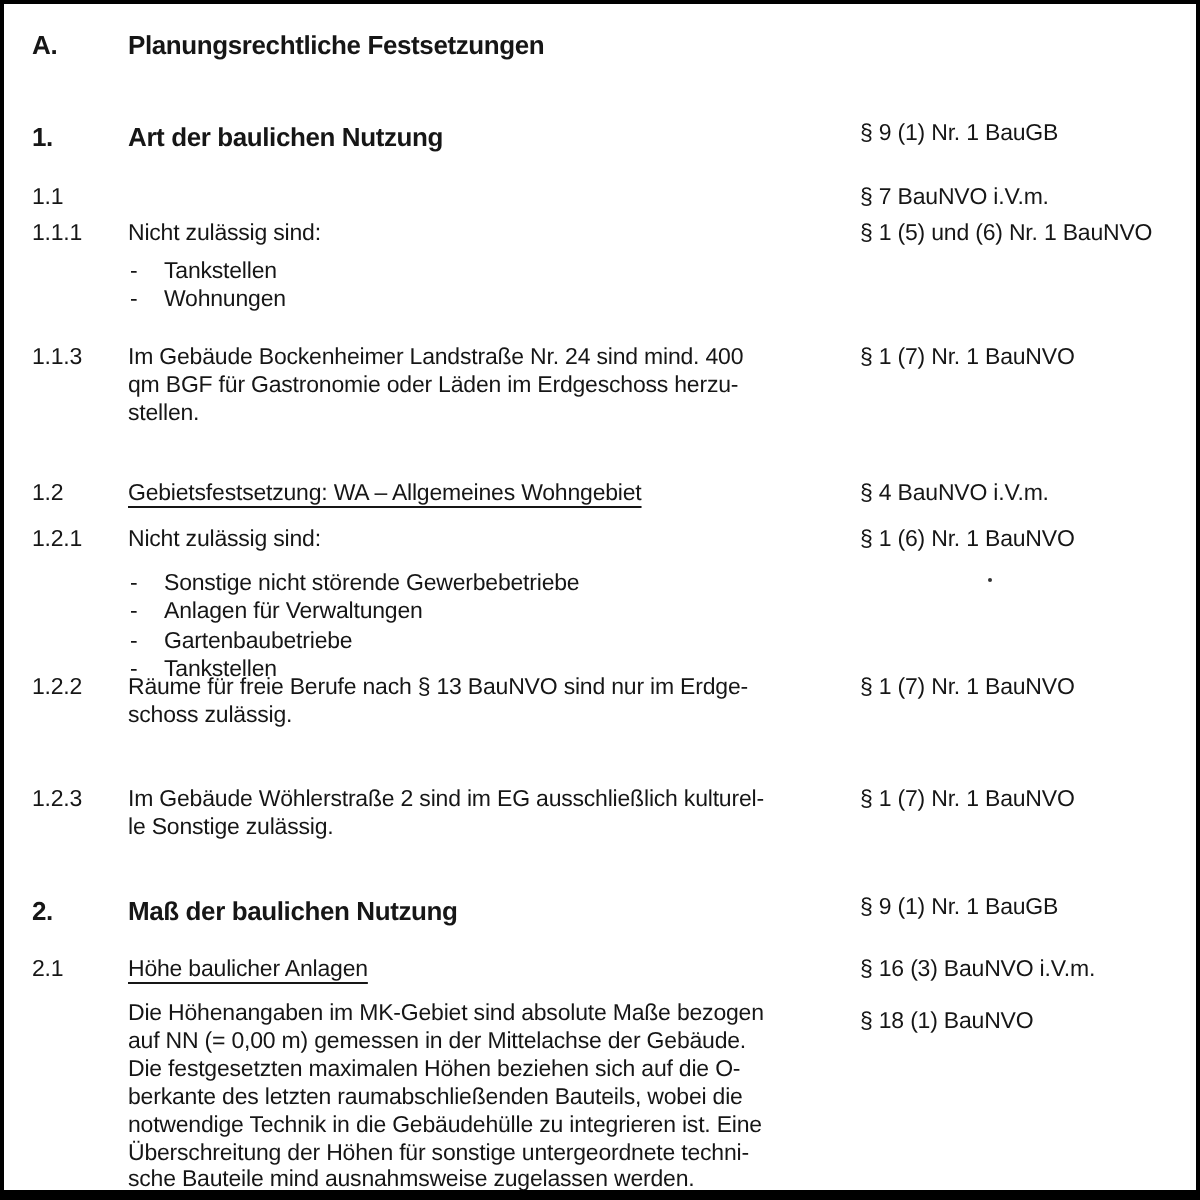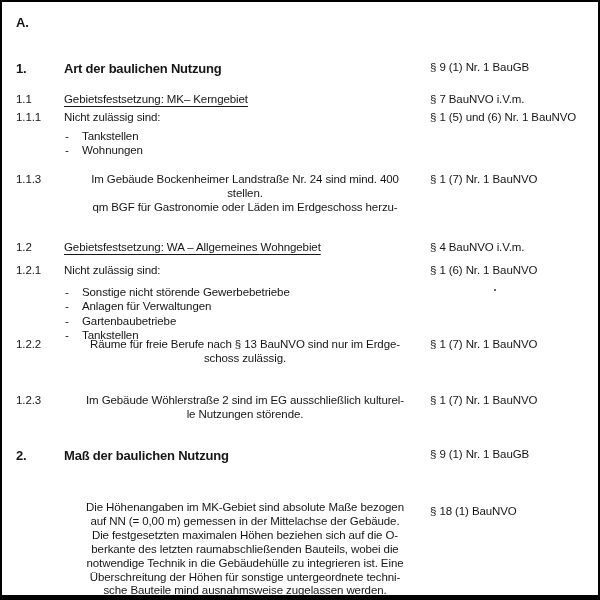--- a/index.html
+++ b/index.html
@@ -18,43 +18,43 @@
     font-size:11.5px;
     letter-spacing:-0.1px;
   }
   .row{position:absolute;left:0;right:0;height:16px;}
   .num{position:absolute;left:14px;top:0;white-space:nowrap;}
   .content{position:absolute;left:62px;top:0;width:362px;}
   .ref{position:absolute;left:428px;top:0;width:168px;white-space:nowrap;}
   .bold{font-weight:bold;}
   .hd{font-size:13px;letter-spacing:-0.2px;}
   .u{text-decoration:underline;text-underline-offset:2.5px;}
-  .line{display:block;white-space:nowrap;line-height:13.9px;text-align:center;}
+  .line{display:block;white-space:nowrap;line-height:13.9px;}
   .dash{position:absolute;left:63px;top:0;}
   .litext{position:absolute;left:80px;top:0;white-space:nowrap;}
   .noise-dot{position:absolute;left:492px;top:287px;width:2px;height:2px;background:#333;border-radius:50%;}
 </style>
 </head>
 <body>
 
 <div class="page">
 
   <div class="row" style="top:13px">
     <span class="num bold hd">A.</span>
+    <span class="content bold hd">Planungsrechtliche Festsetzungen</span>
   </div>
 
   <div class="row" style="top:59px">
     <span class="num bold hd">1.</span>
     <span class="content bold hd">Art der baulichen Nutzung</span>
     <span class="ref">§ 9 (1) Nr. 1 BauGB</span>
   </div>
 
   <div class="row" style="top:91px">
     <span class="num">1.1</span>
-    <span class="content"><span class="u">Gebietsfestsetzung: MK– Kerngebiet</span></span>
     <span class="ref">§ 7 BauNVO i.V.m.</span>
   </div>
 
   <div class="row" style="top:109px">
     <span class="num">1.1.1</span>
     <span class="content">Nicht zulässig sind:</span>
     <span class="ref">§ 1 (5) und (6) Nr. 1 BauNVO</span>
   </div>
 
   <div class="row" style="top:128px">
@@ -63,22 +63,22 @@
   </div>
   <div class="row" style="top:142px">
     <span class="dash">-</span>
     <span class="litext">Wohnungen</span>
   </div>
 
   <div class="row" style="top:171px">
     <span class="num">1.1.3</span>
     <span class="content">
       <span class="line">Im Gebäude Bockenheimer Landstraße Nr. 24 sind mind. 400</span>
+      <span class="line">qm BGF für Gastronomie oder Läden im Erdgeschoss herzu-</span>
       <span class="line">stellen.</span>
-      <span class="line">qm BGF für Gastronomie oder Läden im Erdgeschoss herzu-</span>
     </span>
     <span class="ref">§ 1 (7) Nr. 1 BauNVO</span>
   </div>
 
   <div class="row" style="top:239px">
     <span class="num">1.2</span>
     <span class="content"><span class="u">Gebietsfestsetzung: WA – Allgemeines Wohngebiet</span></span>
     <span class="ref">§ 4 BauNVO i.V.m.</span>
   </div>
 
@@ -111,31 +111,36 @@
       <span class="line">Räume für freie Berufe nach § 13 BauNVO sind nur im Erdge-</span>
       <span class="line">schoss zulässig.</span>
     </span>
     <span class="ref">§ 1 (7) Nr. 1 BauNVO</span>
   </div>
 
   <div class="row" style="top:392px">
     <span class="num">1.2.3</span>
     <span class="content">
       <span class="line">Im Gebäude Wöhlerstraße 2 sind im EG ausschließlich kulturel-</span>
-      <span class="line">le Nutzungen störende.</span>
+      <span class="line">le Sonstige zulässig.</span>
     </span>
     <span class="ref">§ 1 (7) Nr. 1 BauNVO</span>
   </div>
 
   <div class="row" style="top:446px">
     <span class="num bold hd">2.</span>
     <span class="content bold hd">Maß der baulichen Nutzung</span>
     <span class="ref">§ 9 (1) Nr. 1 BauGB</span>
   </div>
 
+  <div class="row" style="top:477px">
+    <span class="num">2.1</span>
+    <span class="content"><span class="u">Höhe baulicher Anlagen</span></span>
+    <span class="ref">§ 16 (3) BauNVO i.V.m.</span>
+  </div>
 
   <div class="row" style="top:499px">
     <span class="content">
       <span class="line">Die Höhenangaben im MK-Gebiet sind absolute Maße bezogen</span>
       <span class="line">auf NN (= 0,00 m) gemessen in der Mittelachse der Gebäude.</span>
       <span class="line">Die festgesetzten maximalen Höhen beziehen sich auf die O-</span>
       <span class="line">berkante des letzten raumabschließenden Bauteils, wobei die</span>
       <span class="line">notwendige Technik in die Gebäudehülle zu integrieren ist. Eine</span>
       <span class="line">Überschreitung der Höhen für sonstige untergeordnete techni-</span>
       <span class="line">sche Bauteile mind ausnahmsweise zugelassen werden.</span>

